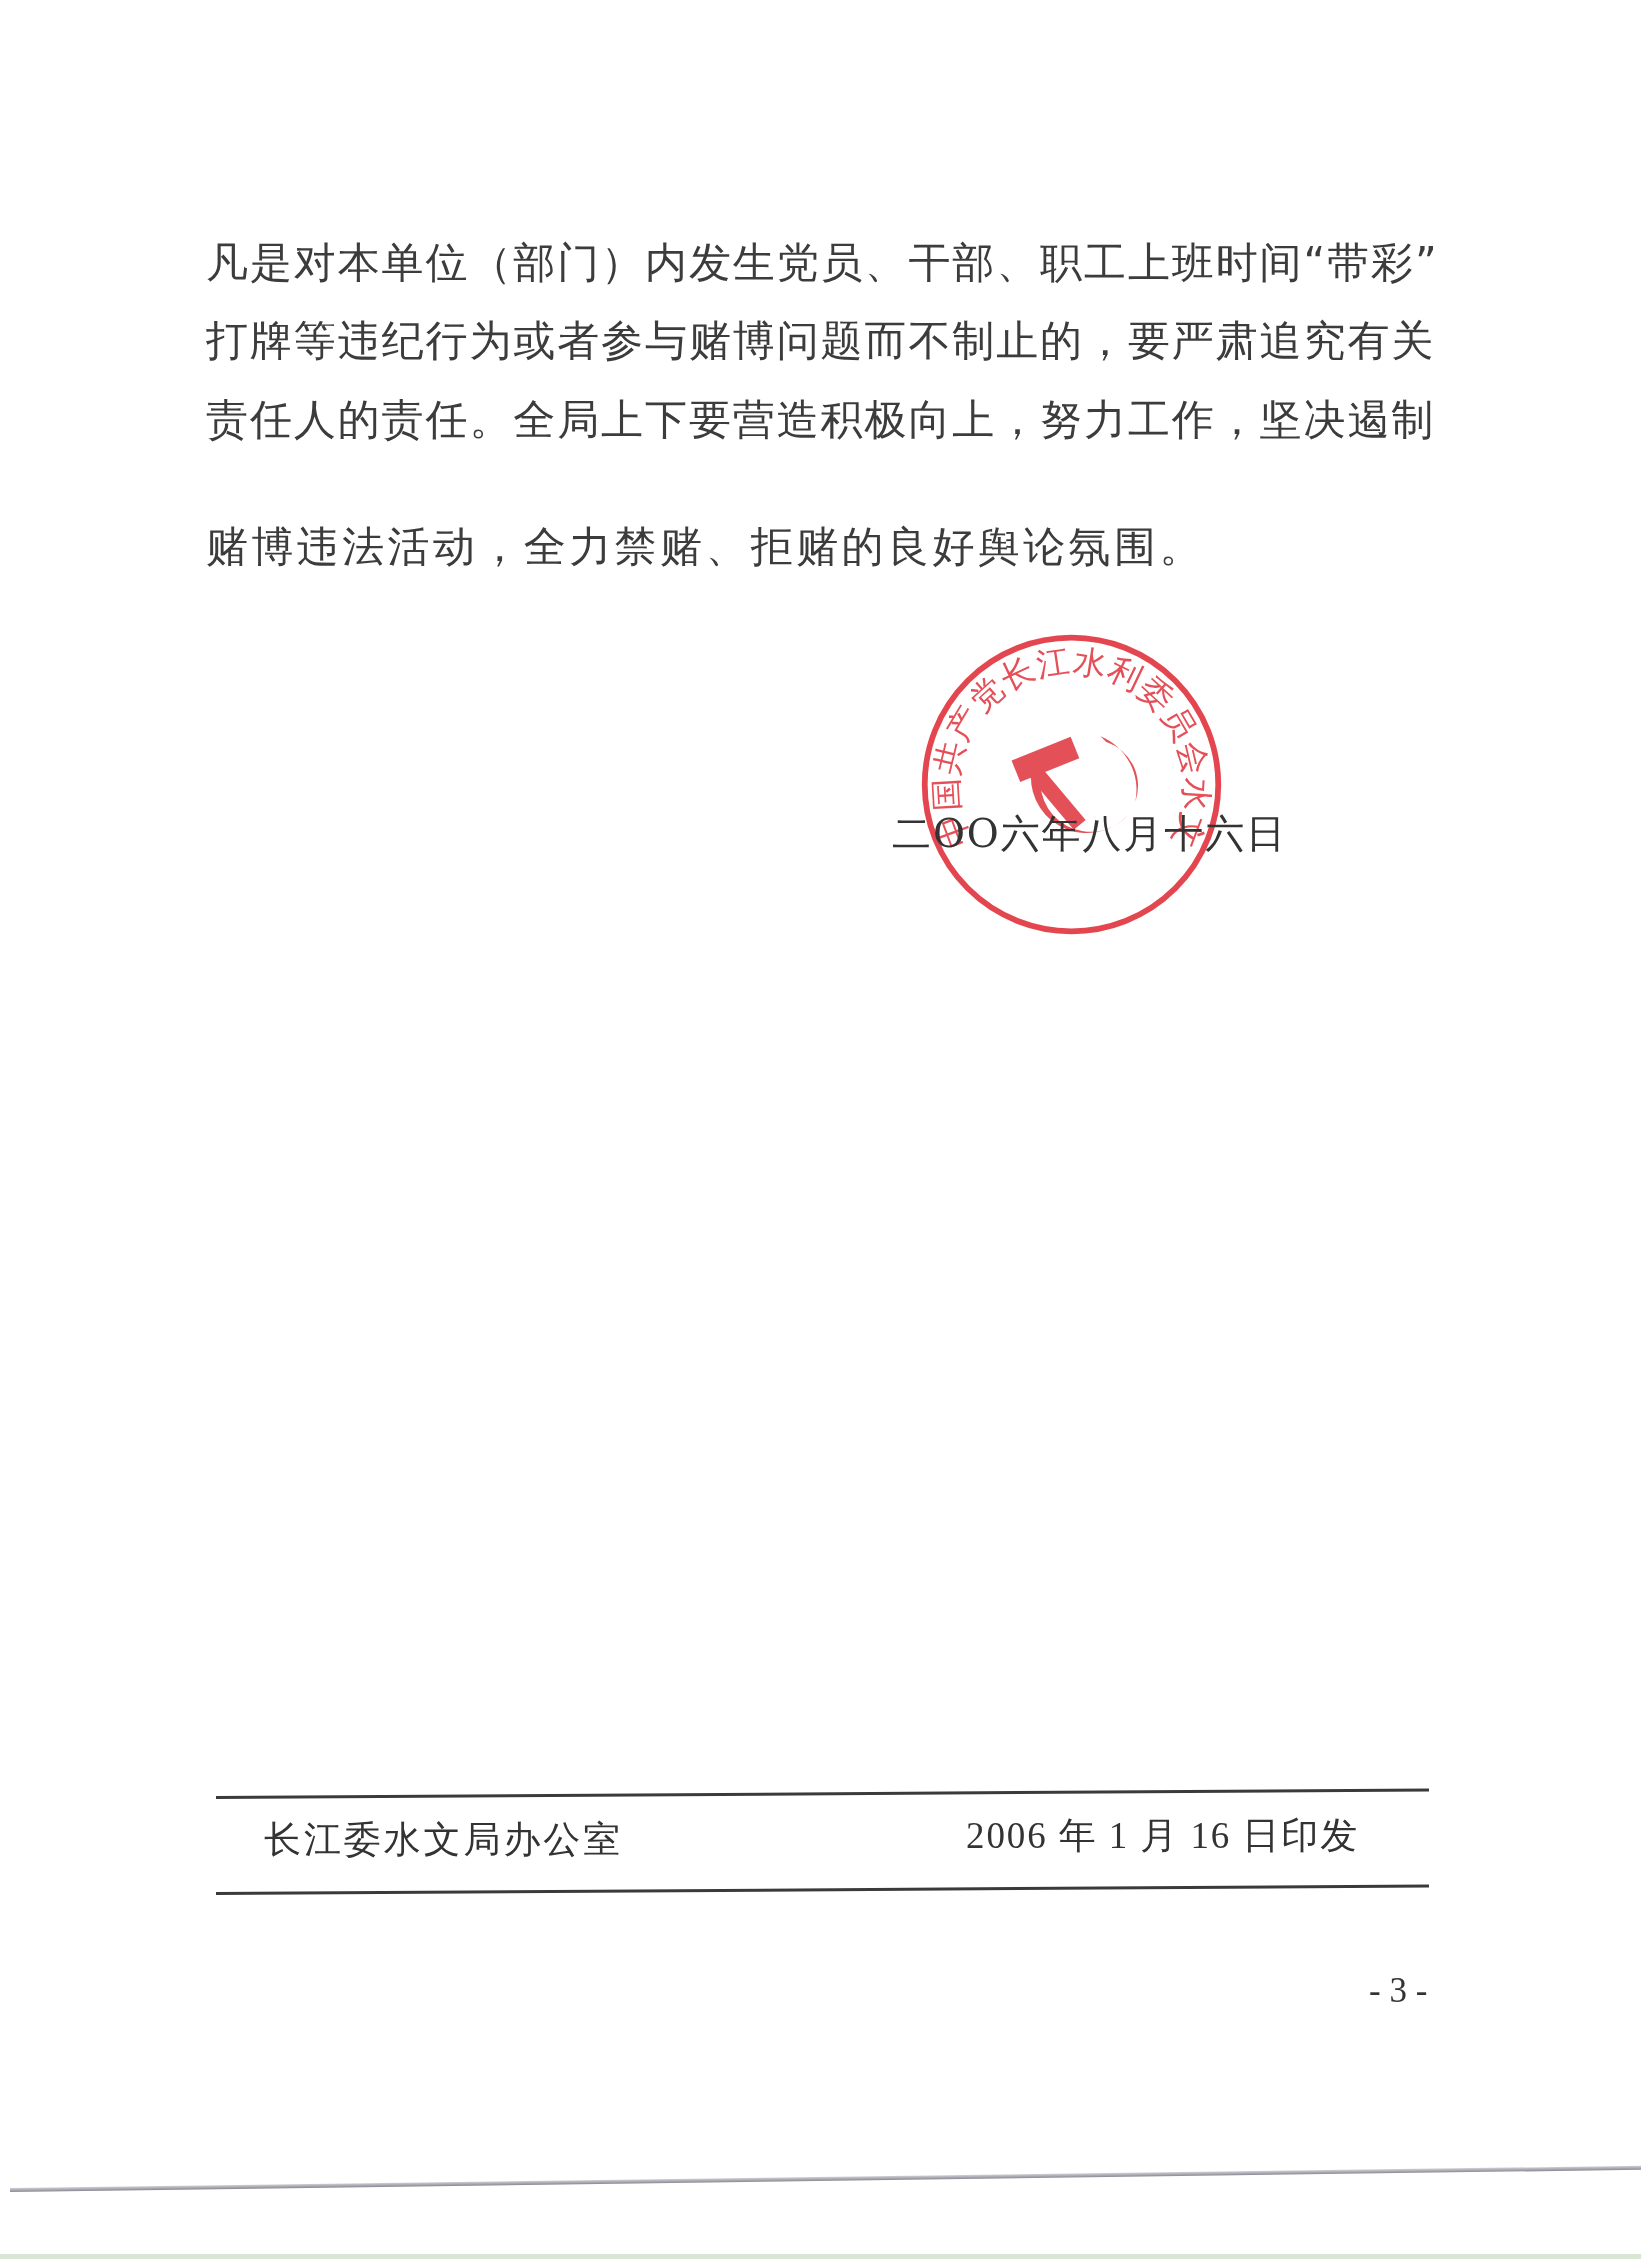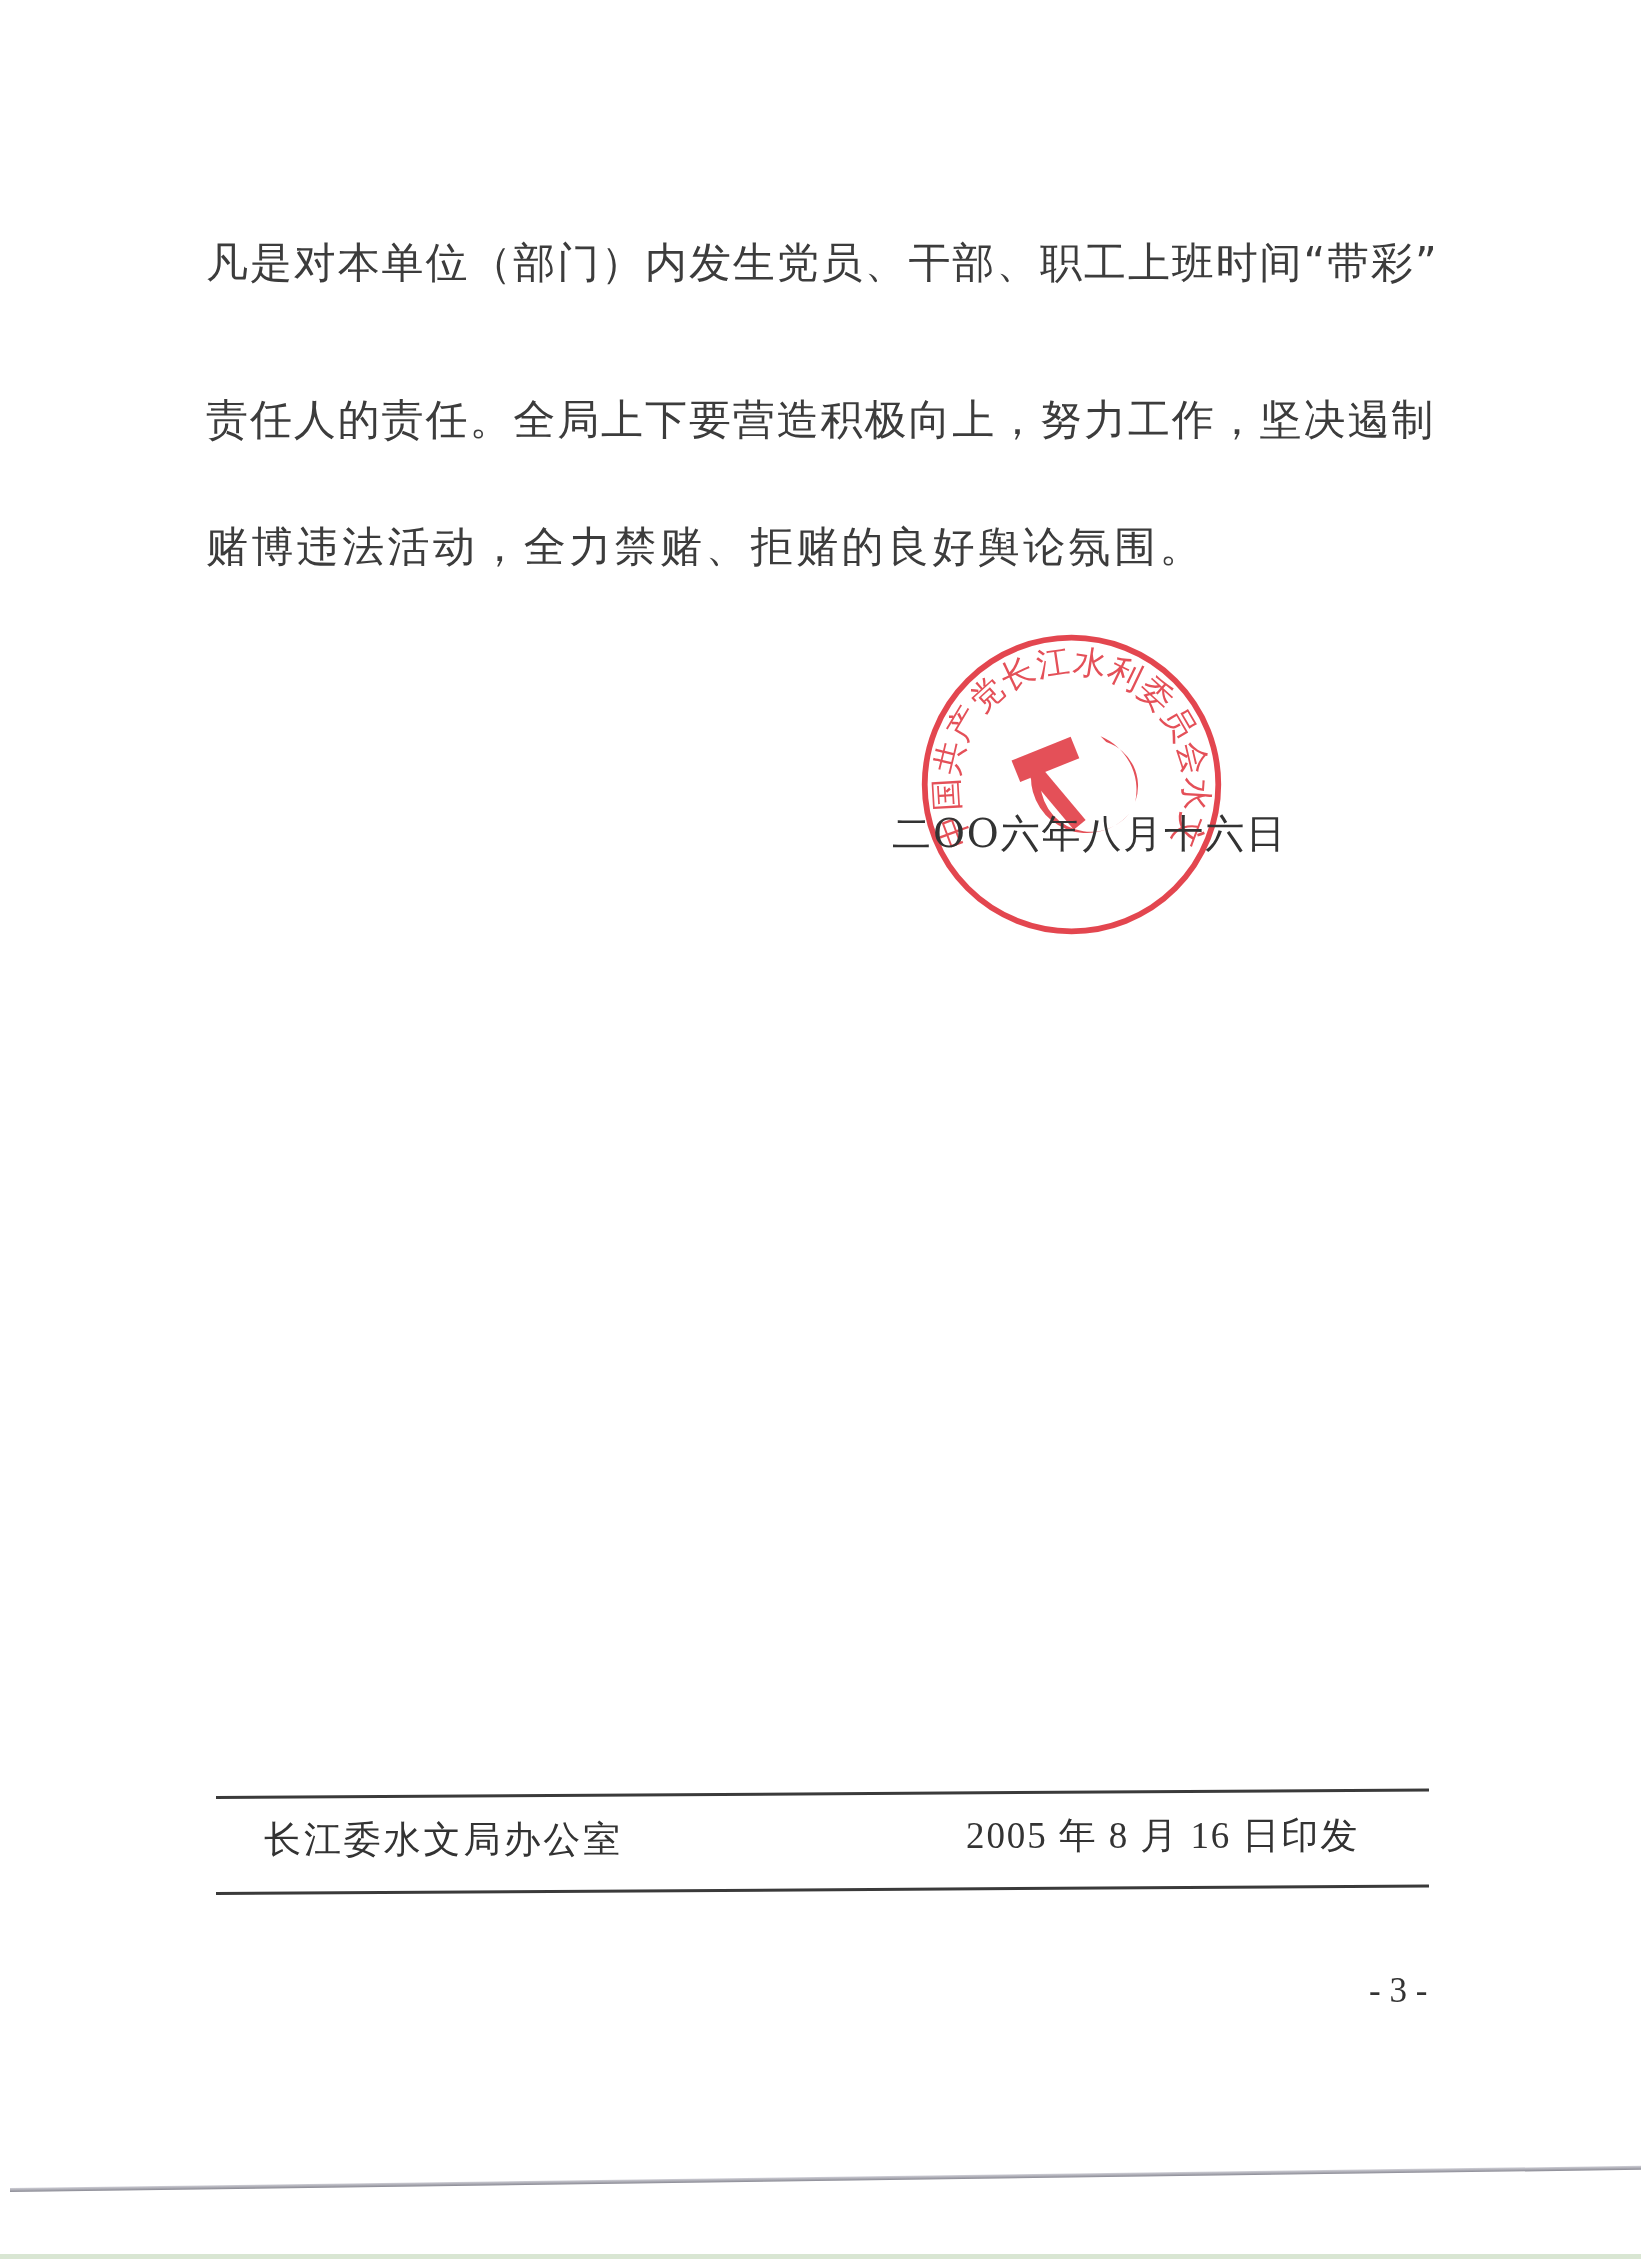--- a/index.html
+++ b/index.html
@@ -17,20 +17,21 @@
   .page-num { position: absolute; left: 1369px; top: 1970px; font-size: 35px; line-height: 42px; font-family: "Liberation Serif", serif; color: #333; white-space: nowrap; }
   .scan-edge { position: absolute; left: 9.7px; top: 2188px; width: 1632px; height: 3.9px; background: linear-gradient(#cfcfd6, #8a8a94); transform: rotate(-0.78deg); transform-origin: left center; }
   .scan-bottom { position: absolute; left: 0; top: 2254px; width: 1641px; height: 5.8px; background: #d9e6d3; }
 </style>
 </head>
 <body>
 
 <div class="page">
 
   <div class="para-line" style="top:234px">凡是对本单位（部门）内发生党员、干部、职工上班时间“带彩”</div>
+  <div class="para-line" style="top:312px">打牌等违纪行为或者参与赌博问题而不制止的，要严肃追究有关</div>
   <div class="para-line" style="top:391px">责任人的责任。全局上下要营造积极向上，努力工作，坚决遏制</div>
   <div class="para-line last" style="top:474px">赌博违法活动，全力禁赌、拒赌的良好舆论氛围。</div>
 
   <div class="stamp">
     <svg width="309" height="309" viewBox="0 0 320 320">
       <defs>
         <path id="ringPath" d="M 62 228 A 118 118 0 1 1 258 228"></path>
       </defs>
       <circle cx="160" cy="160" r="152" fill="none" stroke="#e0323c" stroke-width="6" opacity="0.9"></circle>
       <text font-family="DejaVu Sans, sans-serif" font-size="34" fill="#e0323c" opacity="0.85" letter-spacing="1">
@@ -44,21 +45,21 @@
       </g>
     </svg>
   </div>
 
   <div class="date-sign">二OO六年八月十六日</div>
 
 
   <div class="rule" style="top:1796px; transform:rotate(-0.35deg)"></div>
 
   <div class="office">长江委水文局办公室</div>
-  <div class="issued">2005 年 8 月 16 日印发</div>
+  <div class="issued">2006 年 1 月 16 日印发</div>
 
   <div class="rule" style="top:1892px; transform:rotate(-0.35deg)"></div>
 
   <div class="page-num">- 3 -</div>
 
   <div class="scan-edge"></div>
   <div class="scan-bottom"></div>
 </div>
 
 

